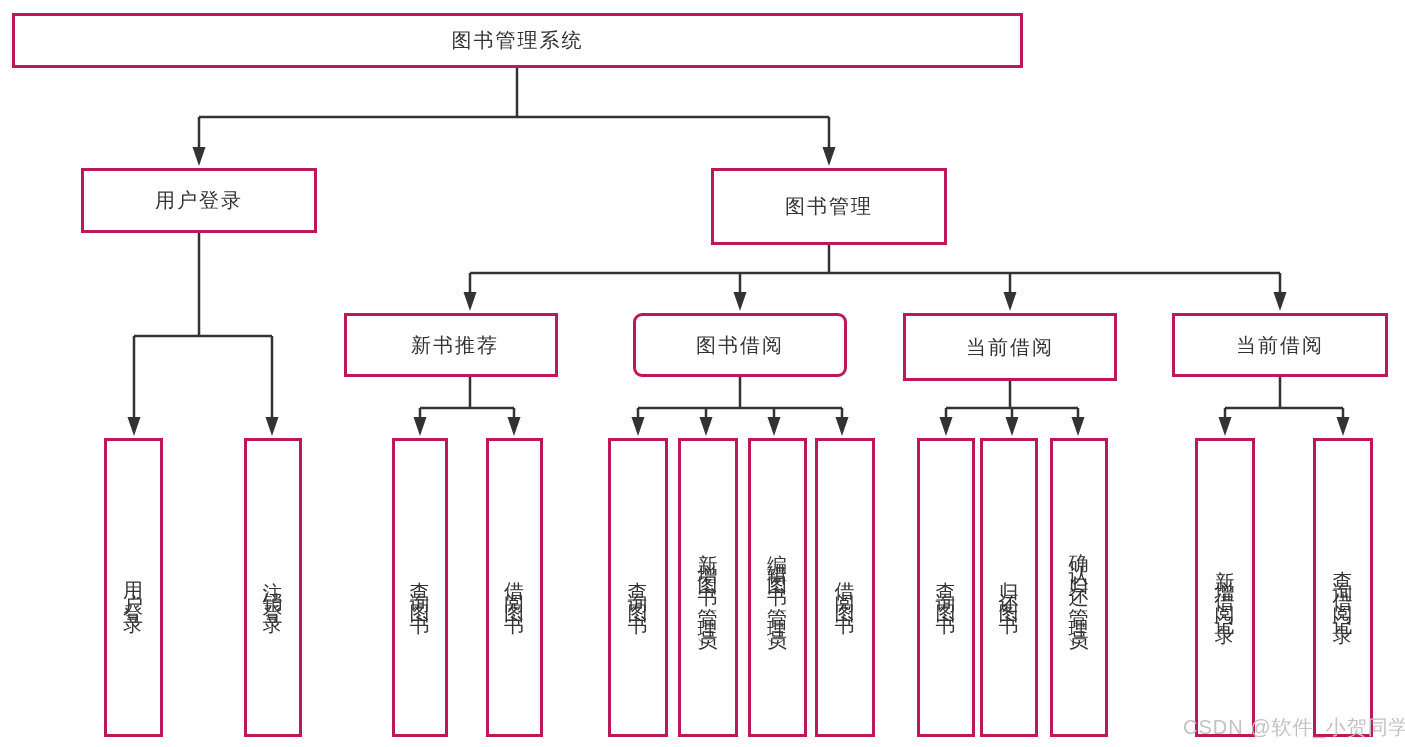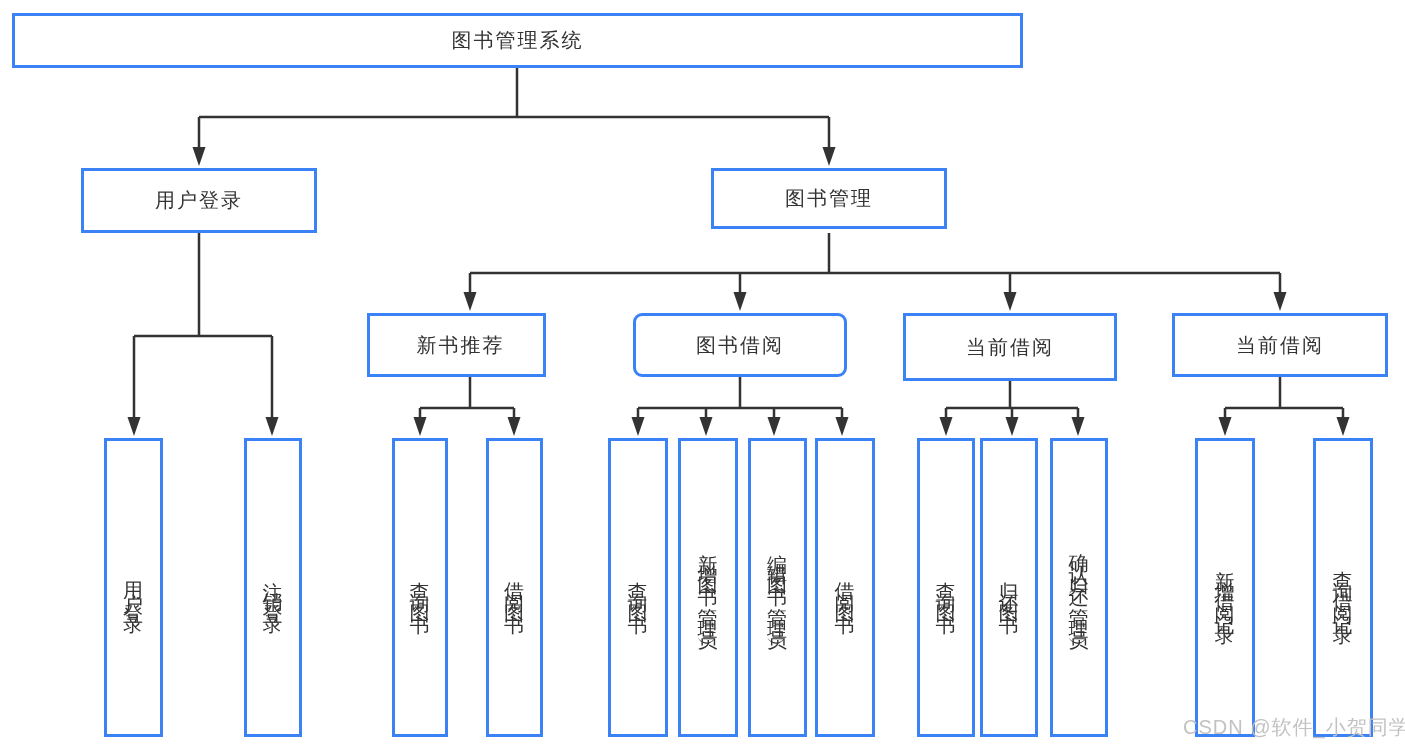--- a/index.html
+++ b/index.html
@@ -17,21 +17,21 @@
   }
   .wires {
     position: absolute;
     left: 0;
     top: 0;
     pointer-events: none;
   }
   .node {
     position: absolute;
     box-sizing: border-box;
-    border: 3px solid #3b82f6;
+    border: 3px solid #be185d;
     background: #ffffff;
     color: #333333;
     display: flex;
     align-items: center;
     justify-content: center;
     text-align: center;
   }
   .h-label {
     font-size: 20px;
     letter-spacing: 2px;
@@ -89,23 +89,23 @@
       <polygon points="1005.5,417 1018.5,417 1012,436"></polygon>
       <polygon points="1071.5,417 1084.5,417 1078,436"></polygon>
       <polygon points="1218.5,417 1231.5,417 1225,436"></polygon>
       <polygon points="1336.5,417 1349.5,417 1343,436"></polygon>
     </g>
   </svg>
 
   <div class="node h-label" style="left:12px; top:13px; width:1011px; height:55px;">图书管理系统</div>
 
   <div class="node h-label" style="left:81px; top:168px; width:236px; height:65px;">用户登录</div>
-  <div class="node h-label" style="left:711px; top:168px; width:236px; height:61px;">图书管理</div>
+  <div class="node h-label" style="left:711px; top:168px; width:236px; height:77px;">图书管理</div>
 
-  <div class="node h-label" style="left:367px; top:313px; width:179px; height:64px;padding-left:8px;">新书推荐</div>
+  <div class="node h-label" style="left:344px; top:313px; width:214px; height:64px;padding-left:8px;">新书推荐</div>
   <div class="node h-label" style="left:633px; top:313px; width:214px; height:64px;border-radius:9px;">图书借阅</div>
   <div class="node h-label" style="left:903px; top:313px; width:214px; height:68px;">当前借阅</div>
   <div class="node h-label" style="left:1172px; top:313px; width:216px; height:64px;">当前借阅</div>
 
   <div class="node leaf" style="left:104px; top:438px; width:59px; height:299px;">用户登录</div>
   <div class="node leaf" style="left:244px; top:438px; width:58px; height:299px;">注销登录</div>
 
   <div class="node leaf" style="left:392px; top:438px; width:56px; height:299px;">查询图书</div>
   <div class="node leaf" style="left:486px; top:438px; width:57px; height:299px;">借阅图书</div>
 

